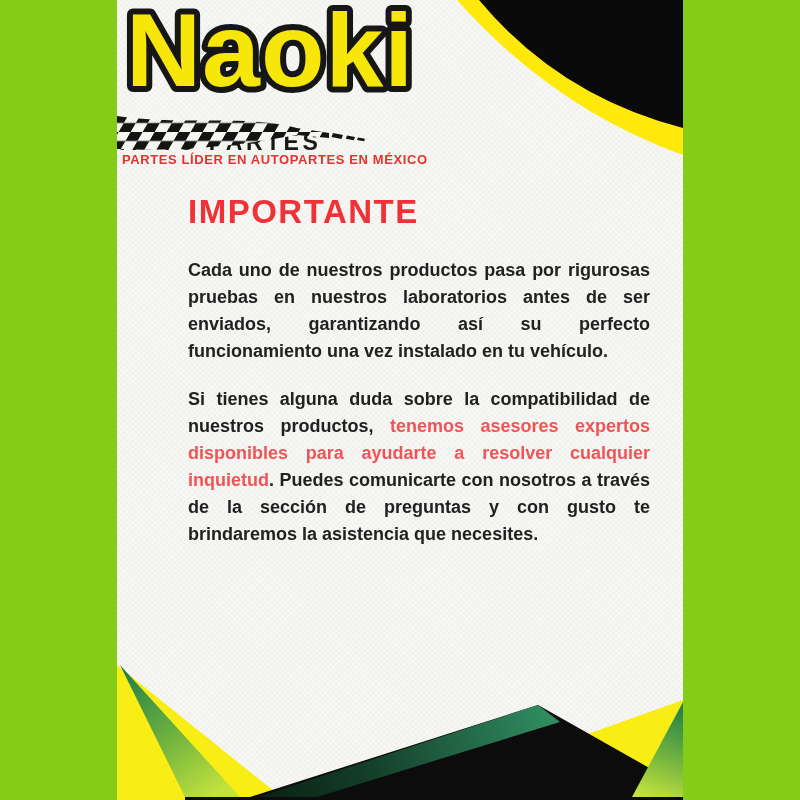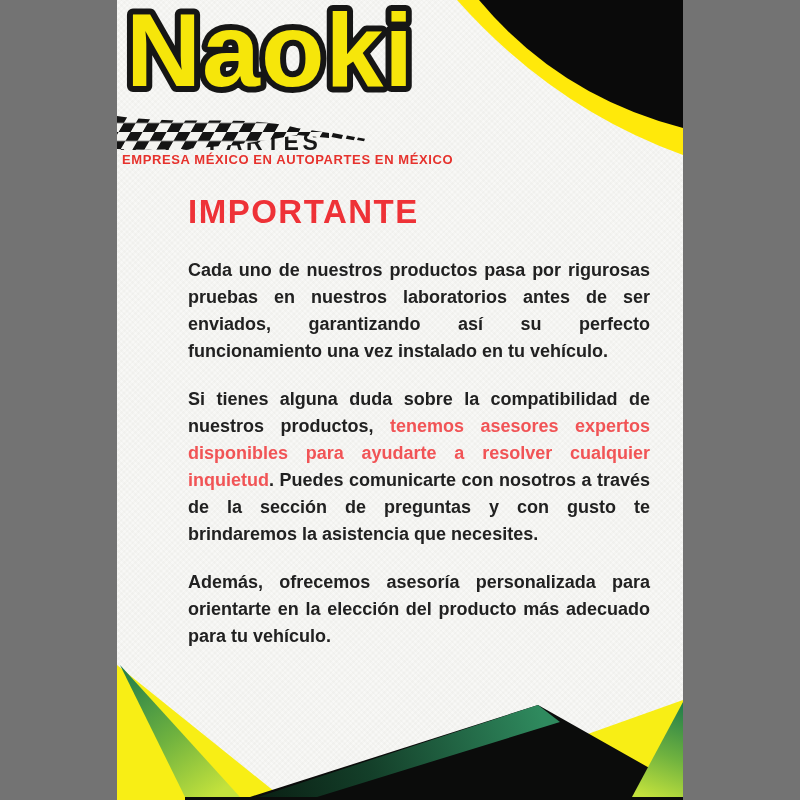--- a/index.html
+++ b/index.html
@@ -1,16 +1,16 @@
 <!DOCTYPE html>
 <html><head>
 <meta charset="utf-8">
 <style>
   html,body{margin:0;padding:0;background:#ffffff;font-family:"Liberation Sans",sans-serif;}
-  .page{position:relative;width:800px;height:800px;background:#737373;overflow:hidden;}
+  .page{position:relative;width:800px;height:800px;background:#84cc16;overflow:hidden;}
   .flyer{
     position:absolute;left:117px;top:0;width:566px;height:800px;
     background-color:#f4f4f1;
     background-image:
       repeating-linear-gradient(45deg, rgba(0,0,0,0.015) 0 2px, transparent 2px 4px),
       repeating-linear-gradient(-45deg, rgba(255,255,255,0.35) 0 2px, transparent 2px 4px);
     overflow:hidden;
   }
   .corner-curve{position:absolute;top:0;right:0;pointer-events:none;}
   .bottom-shapes{position:absolute;bottom:0;left:0;pointer-events:none;}
@@ -66,27 +66,26 @@
           <rect x="0" y="0" width="12" height="9" fill="#141414"></rect>
           <rect x="12" y="9" width="12" height="9" fill="#141414"></rect>
         </pattern>
       </defs>
       <path d="M0,2 C70,12 130,0 180,14 L212,19 L212,24 L180,21 C130,30 70,38 0,35 Z" fill="url(#chk)"></path>
       <path d="M216,19 l10,2 l-1.5,4 l-10,-2 Z" fill="#141414"></path>
       <path d="M230,21.5 l8,1.5 l-1.2,3.2 l-8,-1.5 Z" fill="#141414"></path>
       <path d="M241,23.5 l7,1.2 l-1,2.6 l-7,-1.2 Z" fill="#141414"></path>
     </svg>
 
-    <div class="slogan">EMPRESA MÉXICO  EN AUTOPARTES EN MÉXICO</div>
+    <div class="slogan">PARTES LÍDER  EN AUTOPARTES EN MÉXICO</div>
 
     <main class="content">
       <h1>IMPORTANTE</h1>
       <p>Cada uno de nuestros productos pasa por rigurosas pruebas en nuestros laboratorios antes de ser enviados, garantizando así su perfecto funcionamiento una vez instalado en tu vehículo.</p>
       <p><span>Si tienes alguna duda sobre la compatibilidad de nuestros productos, </span><span class="hl">tenemos asesores expertos disponibles para ayudarte a resolver cualquier inquietud</span><span>. Puedes comunicarte con nosotros a través de la sección de preguntas y con gusto te brindaremos la asistencia que necesites.</span></p>
-      <p>Además, ofrecemos asesoría personalizada para orientarte en la elección del producto más adecuado para tu vehículo.</p>
     </main>
 
     <svg class="bottom-shapes" width="566" height="200" viewBox="0 0 566 200">
       <defs>
         <linearGradient id="gLeft" x1="3" y1="65" x2="95" y2="197" gradientUnits="userSpaceOnUse">
           <stop offset="0" stop-color="#1e7a4b"></stop>
           <stop offset="0.55" stop-color="#6fb23f"></stop>
           <stop offset="1" stop-color="#c3e23c"></stop>
         </linearGradient>
         <linearGradient id="gRight" x1="566" y1="102" x2="530" y2="197" gradientUnits="userSpaceOnUse">

